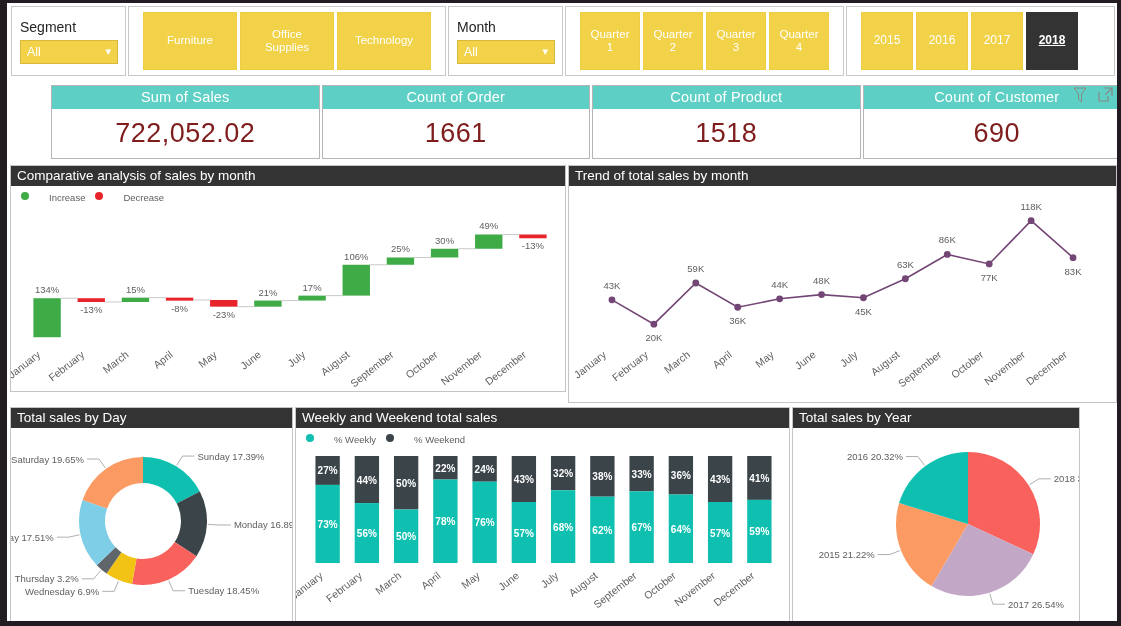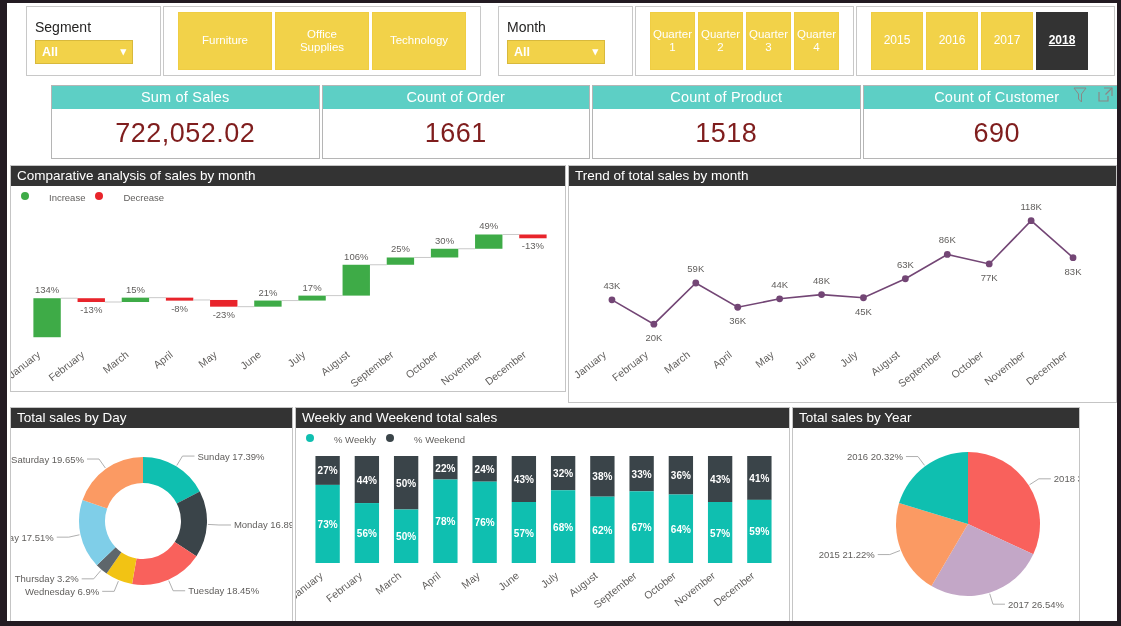--- a/index.html
+++ b/index.html
@@ -24,39 +24,39 @@
   
   .slicer-row {
     position: absolute; left: 4px; top: 3px; right: 2px; height: 70px;
     display: flex; gap: 2px;
   }
   .slicer-box {
     border: 1px solid #c8c8c8; background:#fff;
     display: flex; align-items: center;
     padding: 4px 6px;
   }
-  .slicer-drop { width: 135px; flex-direction: column; align-items: flex-start;
-     justify-content: center; padding-left: 8px; margin-left: 15px; }
+  .slicer-drop { width: 115px; flex-direction: column; align-items: flex-start;
+     justify-content: center; padding-left: 8px; }
   .slicer-drop .lbl { font-size: 14px; color: #252423; margin-bottom: 5px; }
   .ddl {
     width: 98px; height: 24px; background: #F2D249; border: 1px solid #d8b93c;
     display:flex; align-items:center; justify-content:space-between;
-    padding: 0 6px; color: #ffffff; font-size: 12.5px; font-weight: bold;
+    padding: 0 6px; color: #ffffff; font-size: 12.5px;
   }
   .ddl .chev { font-size: 11px; line-height: 1; }
 
   .tile-group { display:flex; align-items:center; gap: 3px; padding: 0 8px; }
   .tile {
     background: #F2D249; color: #ffffff;
     display:flex; align-items:center; justify-content:center; text-align:center;
     font-size: 11.5px; line-height: 1.15;
     border: 1px solid #efcd43;
   }
   .tile.cat { width: 94px; height: 58px; }
-  .tile.q   { width: 45px; height: 58px; }
+  .tile.q   { width: 60px; height: 58px; }
   .tile.yr  { width: 52px; height: 58px; font-size: 12px; }
   .tile.sel { background: #333333; border-color:#333333; color:#ffffff; font-weight: bold; text-decoration: underline;}
 
   
   .kpi-row { position: absolute; left: 44px; top: 82px; width: 1080px; height: 74px;
              display:flex; gap: 2px; }
   .kpi { flex: 1; border: 1px solid #b5b5b5; background:#fff; display:flex; flex-direction:column; }
   .kpi .head {
     background: #5DCFC5; color:#ffffff; font-size: 14.5px;
     text-align:center; padding: 3px 0 4px; letter-spacing: .2px;

